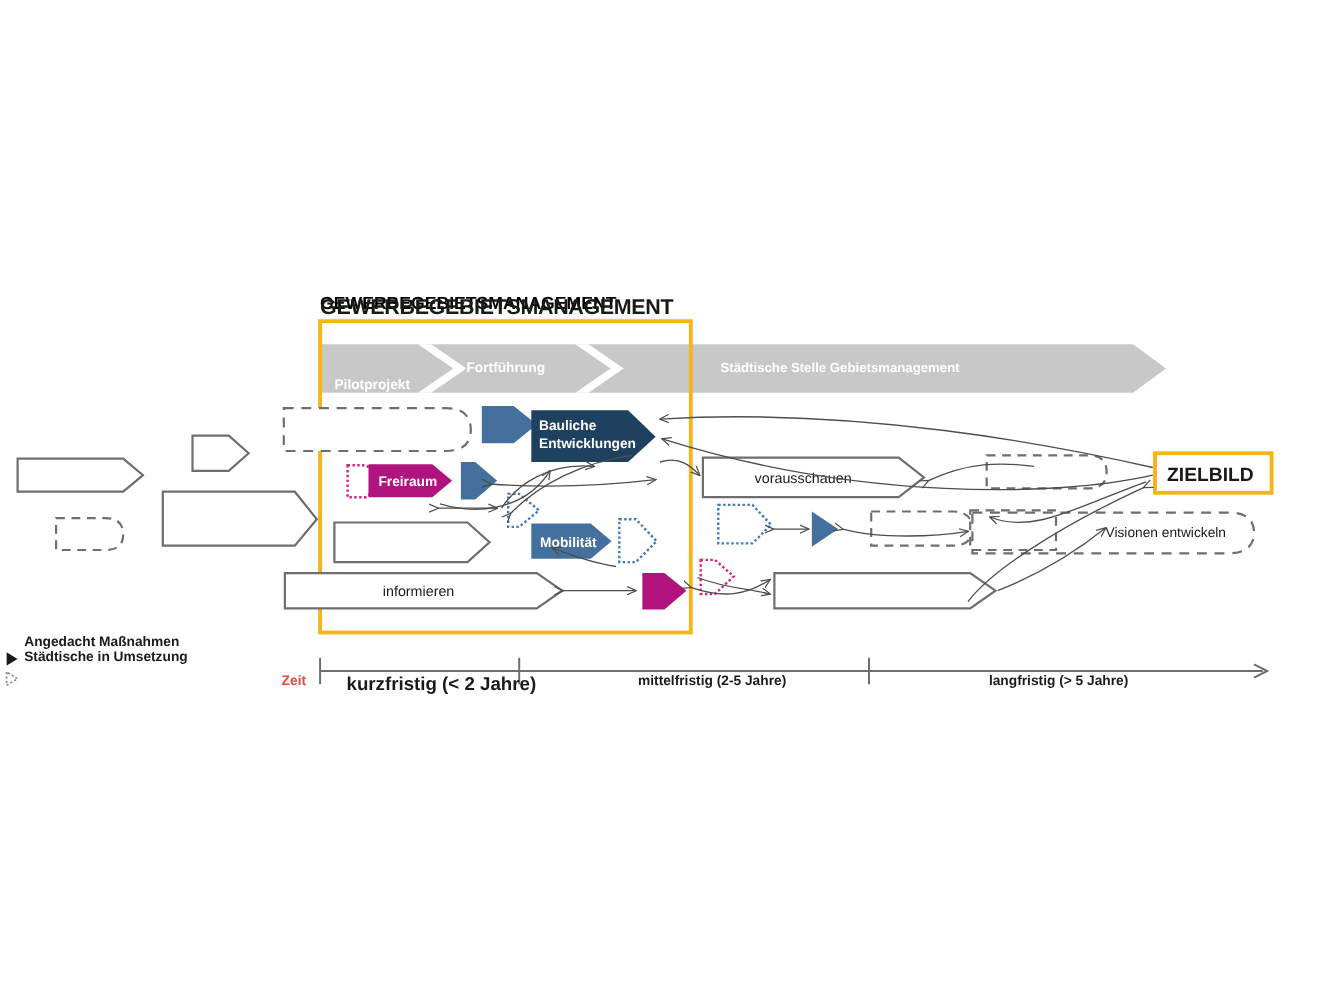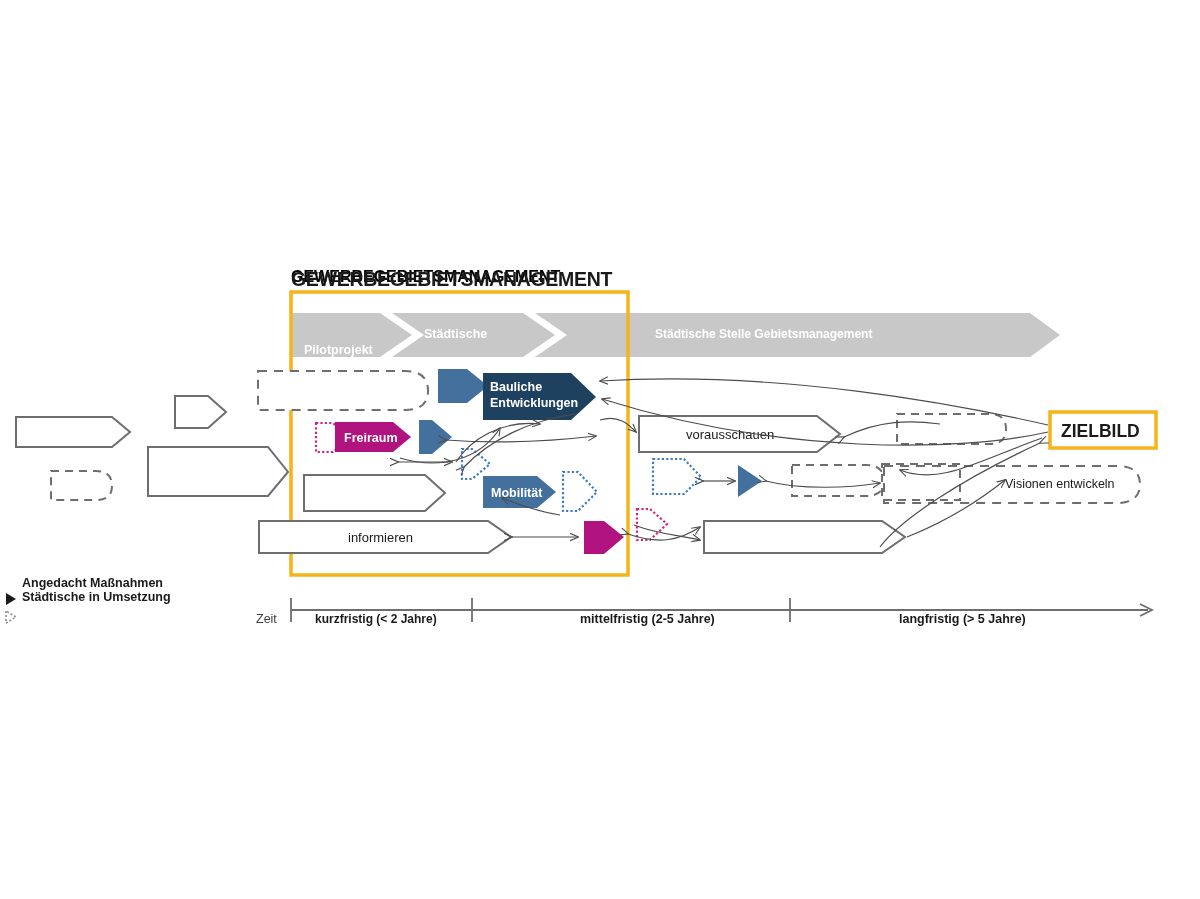--- a/index.html
+++ b/index.html
@@ -137,23 +137,23 @@
     <path d="M6,593 L6,605 L16,599 Z" fill="#1A1A1A"></path>
     <path d="M6,611 L6,623 L16,617 Z" fill="none" stroke="#8C8C8C" stroke-width="1.6" stroke-dasharray="2,2"></path>
   </g>
 </svg>
 
 <div style="position:absolute;left:291px;top:268px;" class="ttl">GEWERBEGEBIETSMANAGEMENT</div>
 
 <div style="position:absolute;left:291px;top:268px;font-size:19.5px;font-weight:bold;color:#1A1A1A;letter-spacing:-0.3px;">GEWERBEGEBIETSMANAGEMENT</div>
 
 <div style="position:absolute;left:304px;top:327px;font-size:12.5px;font-weight:bold;color:#ffffff;margin-top:16px;">Pilotprojekt</div>
-<div style="position:absolute;left:424px;top:327px;font-size:12.5px;font-weight:bold;color:#ffffff;">Städtische</div>
+<div style="position:absolute;left:424px;top:327px;font-size:12.5px;font-weight:bold;color:#ffffff;">Fortführung</div>
 <div style="position:absolute;left:655px;top:327px;font-size:12px;font-weight:bold;color:#ffffff;">Städtische Stelle Gebietsmanagement</div>
 
 <div style="position:absolute;left:22px;top:590px;font-size:12.5px;font-weight:bold;color:#1A1A1A;">Städtische in Umsetzung</div>
 <div style="position:absolute;left:22px;top:576px;font-size:12.5px;font-weight:bold;color:#1A1A1A;">Angedacht Maßnahmen</div>
 
-<div style="position:absolute;left:256px;top:612px;font-size:12.5px;font-weight:normal;color:#404040;">Zeit</div>
-<div style="position:absolute;left:315px;top:612px;font-size:12px;font-weight:bold;color:#1A1A1A;">kurzfristig (&lt; 2 Jahre)</div>
+<div style="position:absolute;left:256px;top:612px;font-size:12.5px;font-weight:bold;color:#ef4444;">Zeit</div>
+<div style="position:absolute;left:315px;top:612px;font-size:17px;font-weight:bold;color:#1A1A1A;">kurzfristig (&lt; 2 Jahre)</div>
 <div style="position:absolute;left:580px;top:612px;font-size:12.5px;font-weight:bold;color:#1A1A1A;">mittelfristig (2-5 Jahre)</div>
 <div style="position:absolute;left:899px;top:612px;font-size:12.5px;font-weight:bold;color:#1A1A1A;">langfristig (&gt; 5 Jahre)</div>
 </div>
 
 </body></html>

